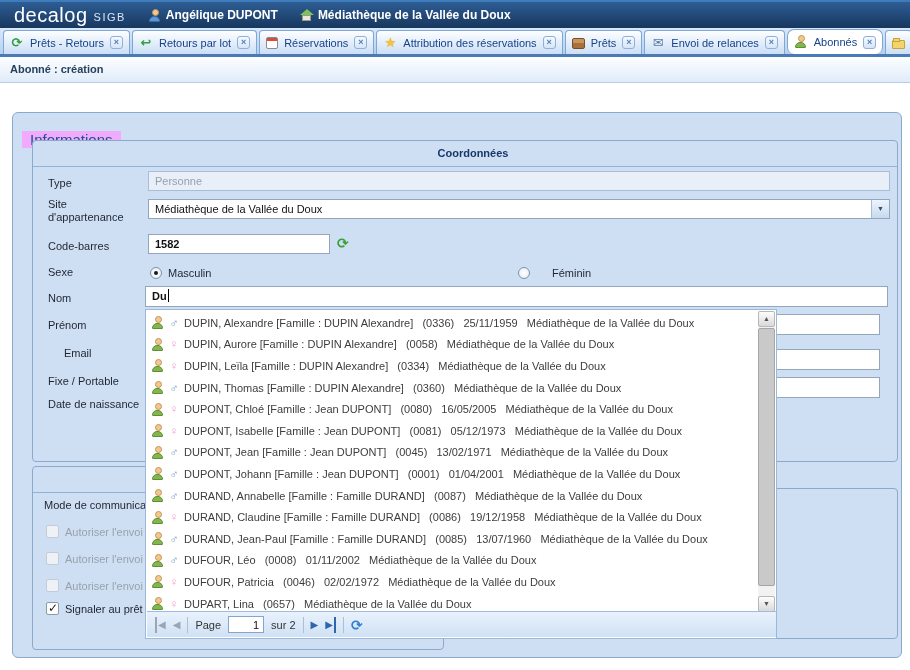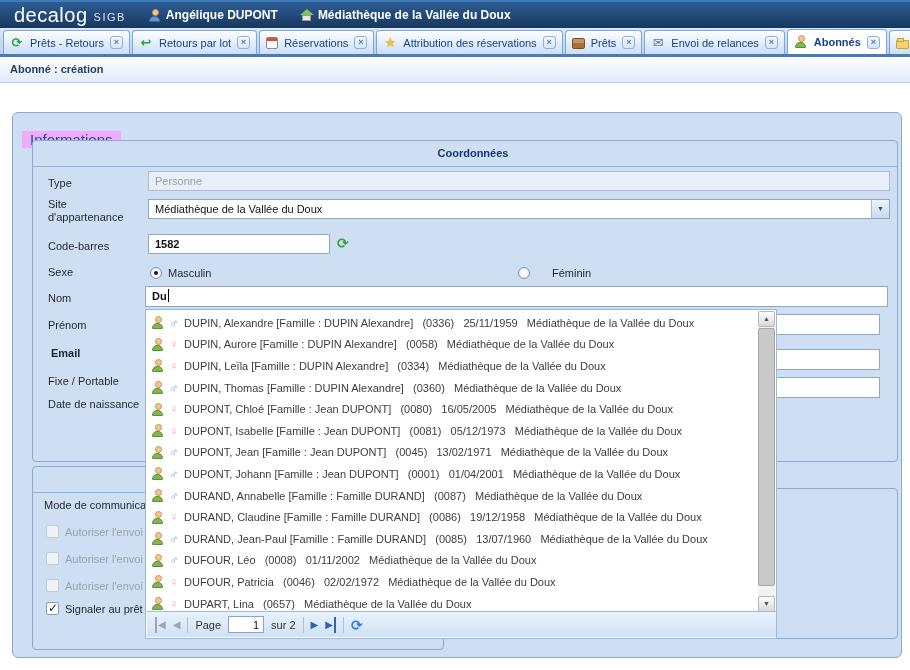--- a/index.html
+++ b/index.html
@@ -25,21 +25,21 @@
   .home-glyph::after{content:"";position:absolute;left:2px;top:6px;width:9px;height:6px;background:#ece7db;border:1px solid #9a9a8c;box-sizing:border-box;}
 
   
   .tabbar{position:absolute;left:0;top:28px;width:910px;height:26px;
           background:linear-gradient(#d9e8fa,#b6d1ee);display:flex;align-items:flex-end;
           padding-left:2px;box-sizing:border-box;overflow:hidden;white-space:nowrap;}
   .tab-strip{position:absolute;left:0;top:54px;width:910px;height:3px;background:#4a7bb4;}
   .tab{flex-shrink:0;display:flex;align-items:center;gap:5px;height:23px;margin:0 1px;padding:0 6px;
        background:linear-gradient(#fdfeff,#cbdff6);border:1px solid #7ea6d7;border-bottom:none;
        border-radius:4px 4px 0 0;color:#15428b;cursor:default;}
-  .tab.active{background:#fff;font-weight:bold;height:24px;}
+  .tab.active{background:#fff;font-weight:normal;height:24px;border-radius:7px;}
   .tab-label{padding:0 1px;}
   .tab-close{width:13px;height:13px;border:1px solid #8fb0da;border-radius:3px;box-sizing:border-box;
        background:linear-gradient(#f6faff,#d6e5f7);color:#4a7dbf;font-size:9px;font-weight:bold;
        line-height:10px;text-align:center;}
   .tab-close::before{content:"×";}
   .tab-icon{display:inline-block;width:14px;height:14px;line-height:14px;text-align:center;}
   .ic-cycle::before{content:"⟳";color:#2f9e3f;font-weight:bold;font-size:13px;}
   .ic-undo::before{content:"↩";color:#2f9e3f;font-weight:bold;font-size:13px;}
   .ic-calendar{width:12px;height:12px;border:1px solid #8a8a8a;box-sizing:border-box;
        background:linear-gradient(#d94b3c 0 3px,#fff 3px);border-radius:2px;}
@@ -215,21 +215,21 @@
   <span class="flabel" style="left:536px;top:267px;margin-left:16px;">Féminin</span>
 
   <span class="flabel" style="left:48px;top:292px;">Nom</span>
   <div class="finput bold" style="left:145px;top:286px;width:743px;height:21px;line-height:19px;">
     <span>Du</span><span class="caret"></span>
   </div>
 
   <span class="flabel" style="left:48px;top:319px;">Prénom</span>
   <div class="finput" style="left:148px;top:314px;width:732px;height:21px;"></div>
 
-  <span class="flabel" style="left:51px;top:347px;font-weight:bold;">Email</span>
+  <span class="flabel" style="left:64px;top:347px;">Email</span>
   <div class="finput" style="left:148px;top:349px;width:732px;height:21px;"></div>
 
   <span class="flabel" style="left:48px;top:375px;">Fixe / Portable</span>
   <div class="finput" style="left:148px;top:377px;width:732px;height:21px;"></div>
 
   <span class="flabel" style="left:48px;top:398px;">Date de naissance</span>
   <div class="finput" style="left:148px;top:397px;width:140px;height:21px;"></div>
 
   <section class="fs fs-ghost"></section>
 

